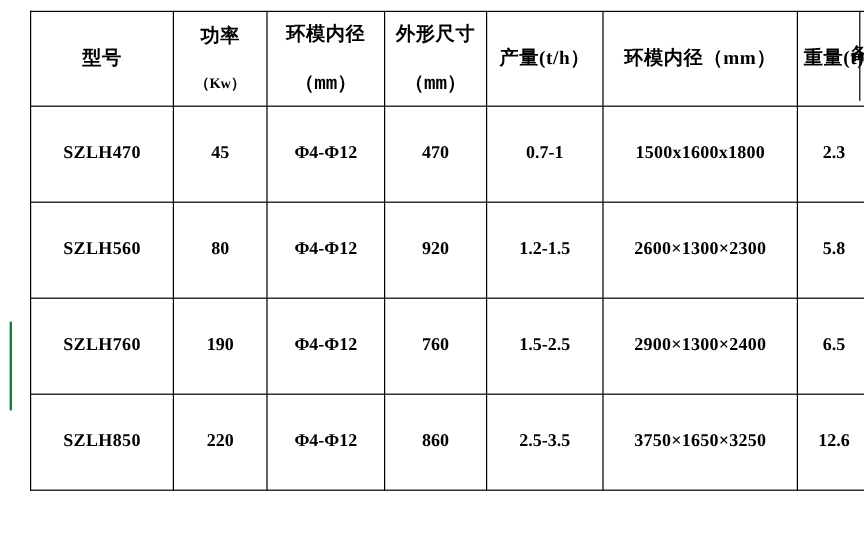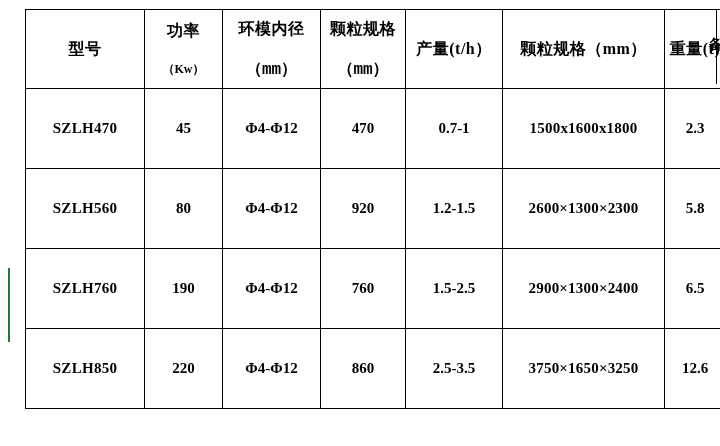--- a/index.html
+++ b/index.html
@@ -120,28 +120,28 @@
         </th>
         <th>
           <span class="hdr-main">功率</span>
           <span class="hdr-sub">（Kw）</span>
         </th>
         <th>
           <span class="hdr-main">环模内径</span>
           <span class="hdr-sub unit-mono">（mm）</span>
         </th>
         <th>
-          <span class="hdr-main">颗粒规格</span>
+          <span class="hdr-main">外形尺寸</span>
           <span class="hdr-sub unit-mono">（mm）</span>
         </th>
         <th>
           <span class="hdr-main">产量(t/h）</span>
         </th>
         <th>
-          <span class="hdr-main">颗粒规格（mm）</span>
+          <span class="hdr-main">环模内径（mm）</span>
         </th>
         <th>
           <span class="hdr-main">重量(t)</span>
         </th>
       </tr>
     </thead>
     <tbody>
       <tr>
         <td class="model-cell">SZLH470</td>
         <td>45</td>

